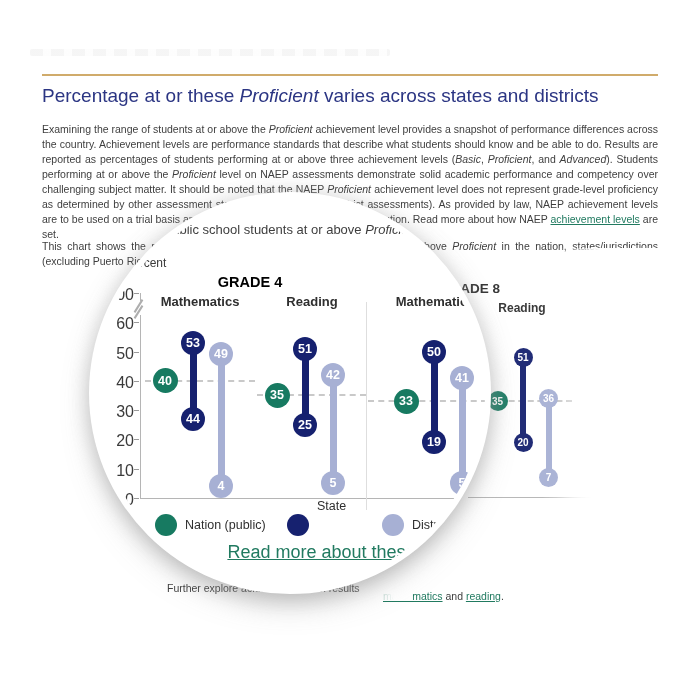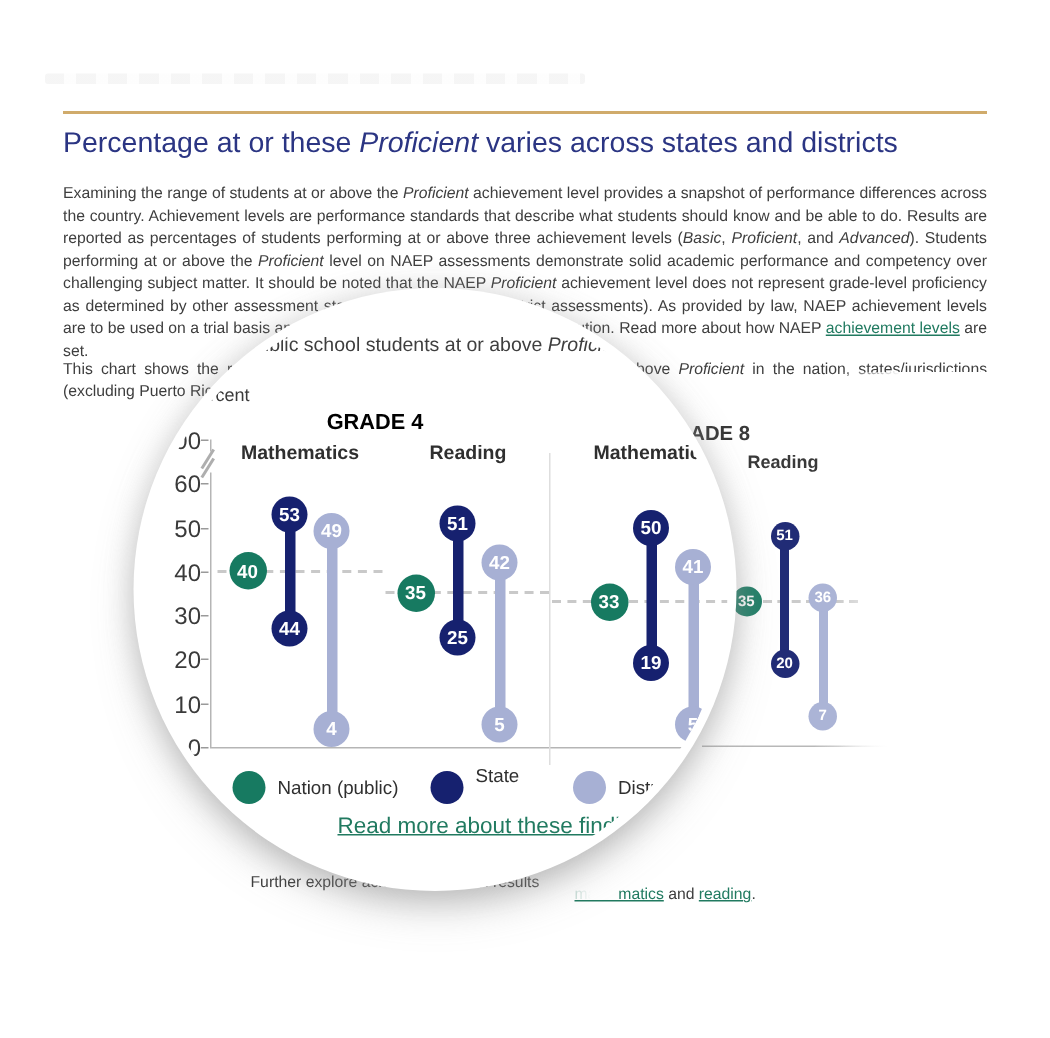--- a/index.html
+++ b/index.html
@@ -39,21 +39,21 @@
   .lens-frag{position:absolute;left:70px;top:24px;font-size:13px;color:#3e3e3e;white-space:nowrap;}
   .l-percent{position:absolute;left:30px;top:58px;font-size:12px;color:#3a3a3a;}
   .l-grade{position:absolute;font-weight:bold;color:#000000;font-size:14.5px;text-align:center;}
   .l-sub{position:absolute;font-weight:bold;color:#2f2f2f;font-size:13px;text-align:center;}
   .ytick-label{position:absolute;width:28px;text-align:right;font-size:16px;color:#3a3a3a;}
   .tickmark{position:absolute;width:5px;height:1px;background:#9a9a9a;}
   .sep{position:absolute;width:1px;background:#dedede;}
   .brk{position:absolute;width:15px;border-top:2px solid #aeaeae;transform:rotate(-58deg);}
   .brk-mask{position:absolute;background:#fff;}
   .legend-label{position:absolute;font-size:12.5px;color:#2f2f2f;}
-  .lens-link{position:absolute;left:130px;top:344px;width:260px;font-size:15px;}
+  .lens-link{position:absolute;left:130px;top:344px;width:260px;text-align:center;font-size:18px;}
 </style>
 </head>
 <body>
 
 <div id="app">
 
   <div class="abs top-smudge"></div>
 
   <div class="abs gold-divider"></div>
 
@@ -140,21 +140,21 @@
           <div class="dot" style="left: 355px; top: 167.87px; width: 24px; height: 24px; background: rgb(167, 176, 212); font-size: 12.5px;">41</div>
           <div class="dot" style="left: 355px; top: 273.35px; width: 24px; height: 24px; background: rgb(167, 176, 212); font-size: 12.5px;">5</div>
           <div class="dot" style="left: 327px; top: 141.5px; width: 24px; height: 24px; background: rgb(22, 33, 111); font-size: 12.5px;">50</div>
           <div class="dot" style="left: 327px; top: 232.33px; width: 24px; height: 24px; background: rgb(22, 33, 111); font-size: 12.5px;">19</div>
           <div class="dot" style="left: 298.5px; top: 190.81px; width: 25px; height: 25px; background: rgb(23, 122, 97); font-size: 12.5px;">33</div>
         </div>
       <div id="lens-legend">
           <div class="dot" style="left: 60px; top: 316px; width: 22px; height: 22px; background: rgb(23, 122, 97);"></div>
           <div class="legend-label" style="left: 90px; top: 320px;">Nation (public)</div>
           <div class="dot" style="left: 192px; top: 316px; width: 22px; height: 22px; background: rgb(22, 33, 111);"></div>
-          <div class="legend-label" style="left: 222px; top: 312px;">State</div>
+          <div class="legend-label" style="left: 222px; top: 301px;">State</div>
           <div class="dot" style="left: 287px; top: 316px; width: 22px; height: 22px; background: rgb(167, 176, 212);"></div>
           <div class="legend-label" style="left: 317px; top: 320px;">District</div>
         </div>
       <div class="lens-link">
         <span class="glink">Read more about these findings</span>
       </div>
     </div>
   </div>
 
 </div>

